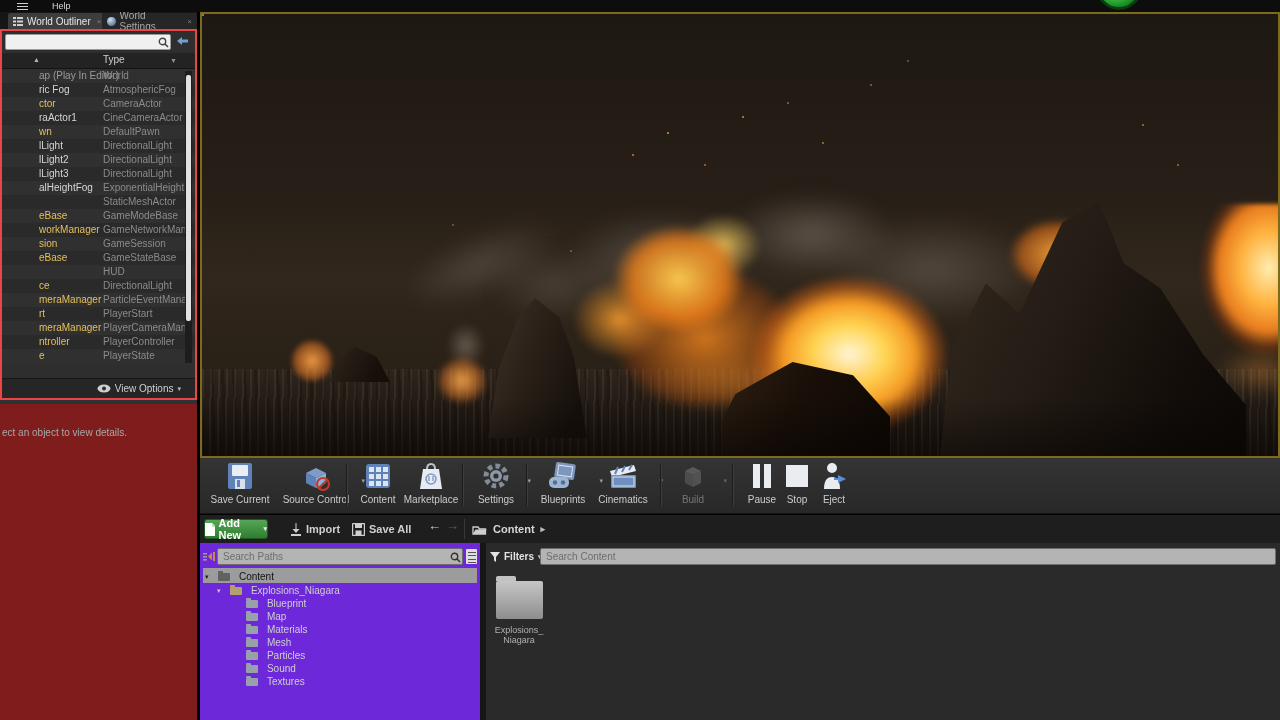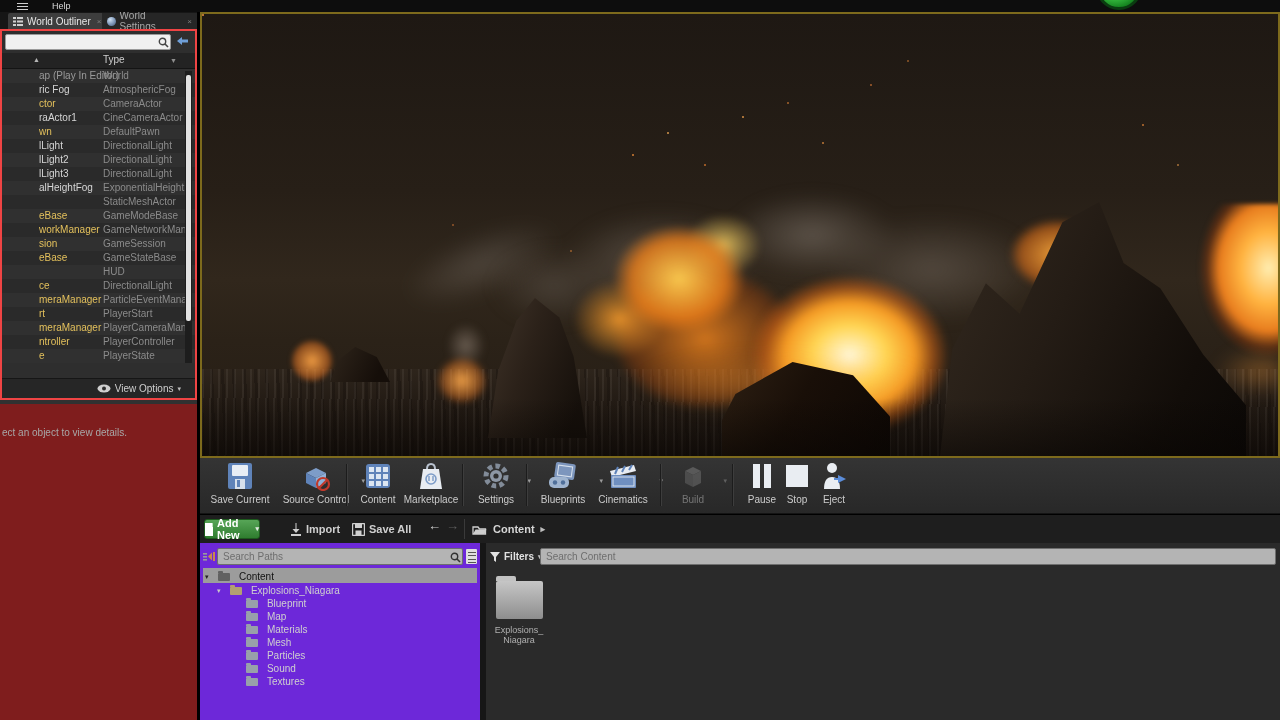--- a/index.html
+++ b/index.html
@@ -125,21 +125,21 @@
     background:linear-gradient(180deg,#343434,#282828); border-bottom:1px solid #141414; }
   .tb { position:absolute; top:3px; height:50px; text-align:center; }
   .tb svg { display:block; margin:0 auto; }
   .tlab { display:block; font-size:10px; color:#cbcbcb; margin-top:3px; white-space:nowrap; }
   .tb.disabled { opacity:.45; }
   .tb .dd { position:absolute; right:-9px; top:16px; font-size:7px; color:#9d9d9d; }
   .tsep { position:absolute; top:6px; width:2px; height:42px; background:#1c1c1c; border-right:1px solid #3d3d3d; }
 
   
   .cb-header { position:absolute; left:200px; top:515px; width:1080px; height:28px; background:#1e1e1e; z-index:6; }
-  .addnew { position:absolute; left:4px; top:4px; width:56px; height:20px; border-radius:3px;
+  .addnew { position:absolute; left:4px; top:4px; width:64px; height:20px; border-radius:3px;
     background:linear-gradient(180deg,#57a557,#2f7d2f); border:1px solid #1d5a1d;
     display:flex; align-items:center; justify-content:center; gap:4px; }
   .addnew span { font-size:11px; font-weight:bold; color:#fff; }
   .addnew .dd2 { font-size:7px; color:#dfe9df; }
   .cb-btn { position:absolute; top:4px; height:20px; display:flex; align-items:center; gap:4px; }
   .cb-btn span { font-size:11px; font-weight:bold; color:#cfcfcf; }
   .nav-arrow { position:absolute; top:3px; font-size:13px; }
   .nav-back { left:228px; color:#cfcfcf; }
   .nav-fwd { left:246px; color:#5e5e5e; }
   .cb-sep { position:absolute; left:264px; top:4px; width:1px; height:20px; background:#3a3a3a; }

